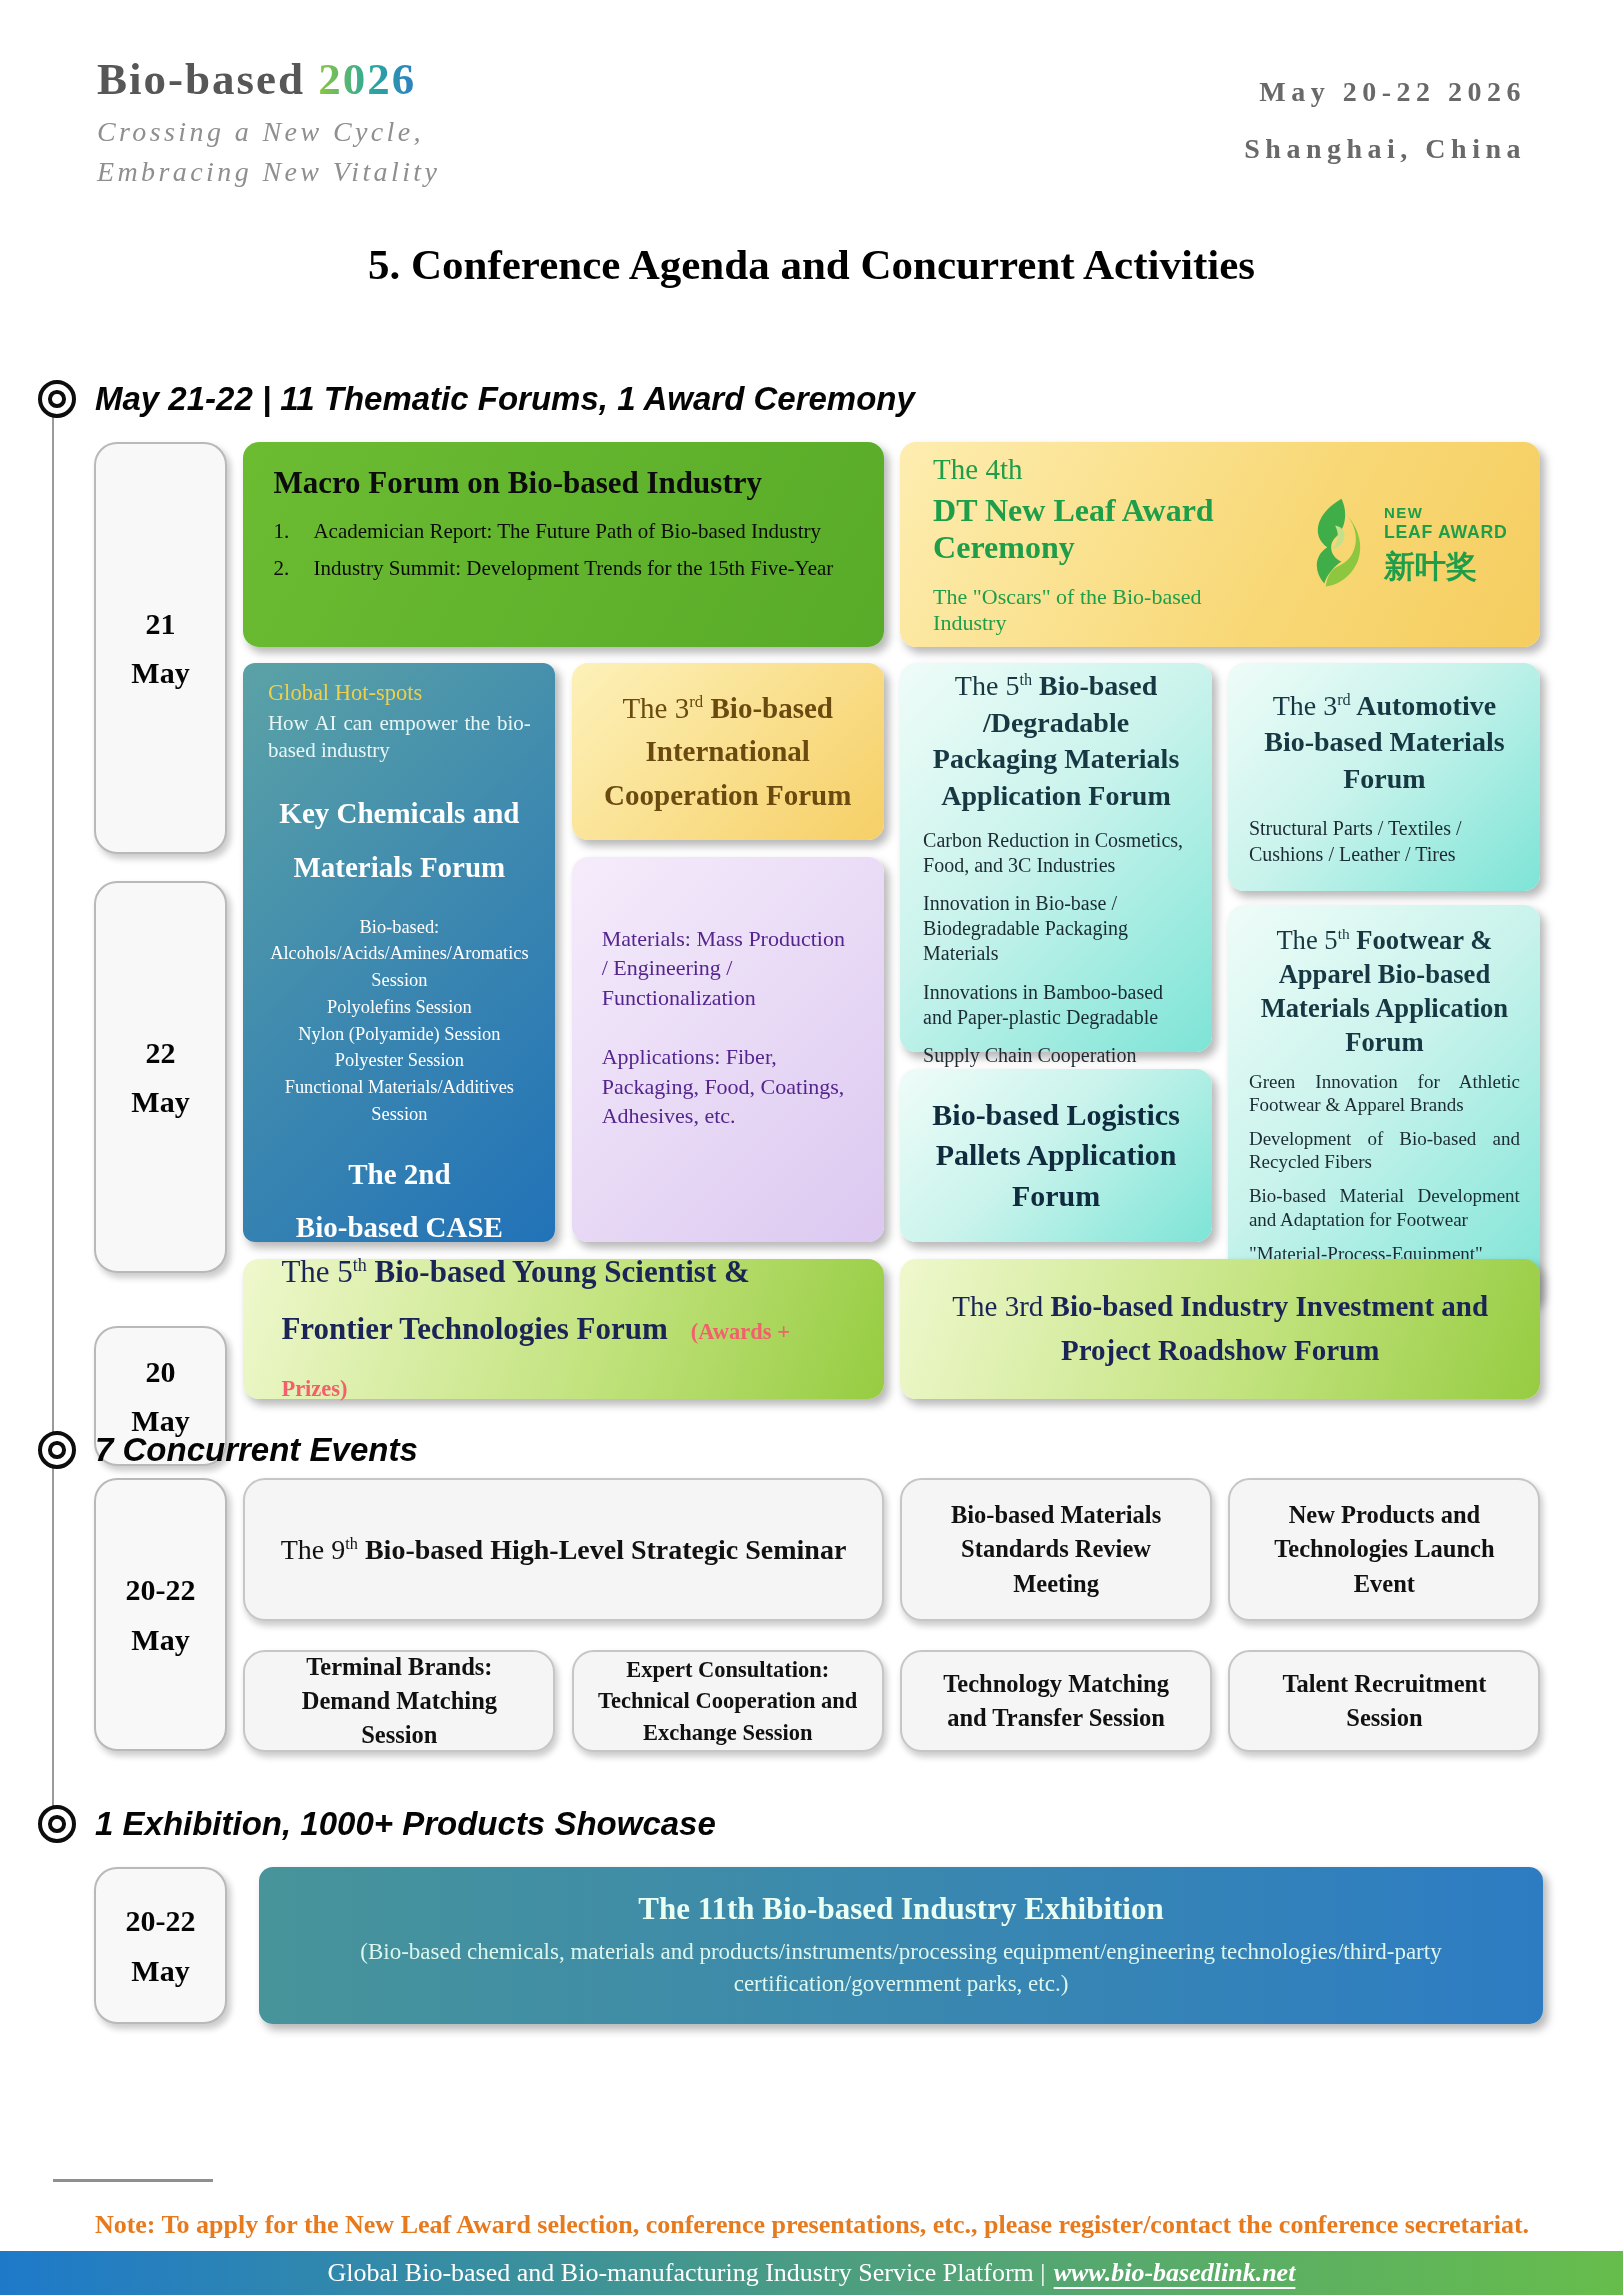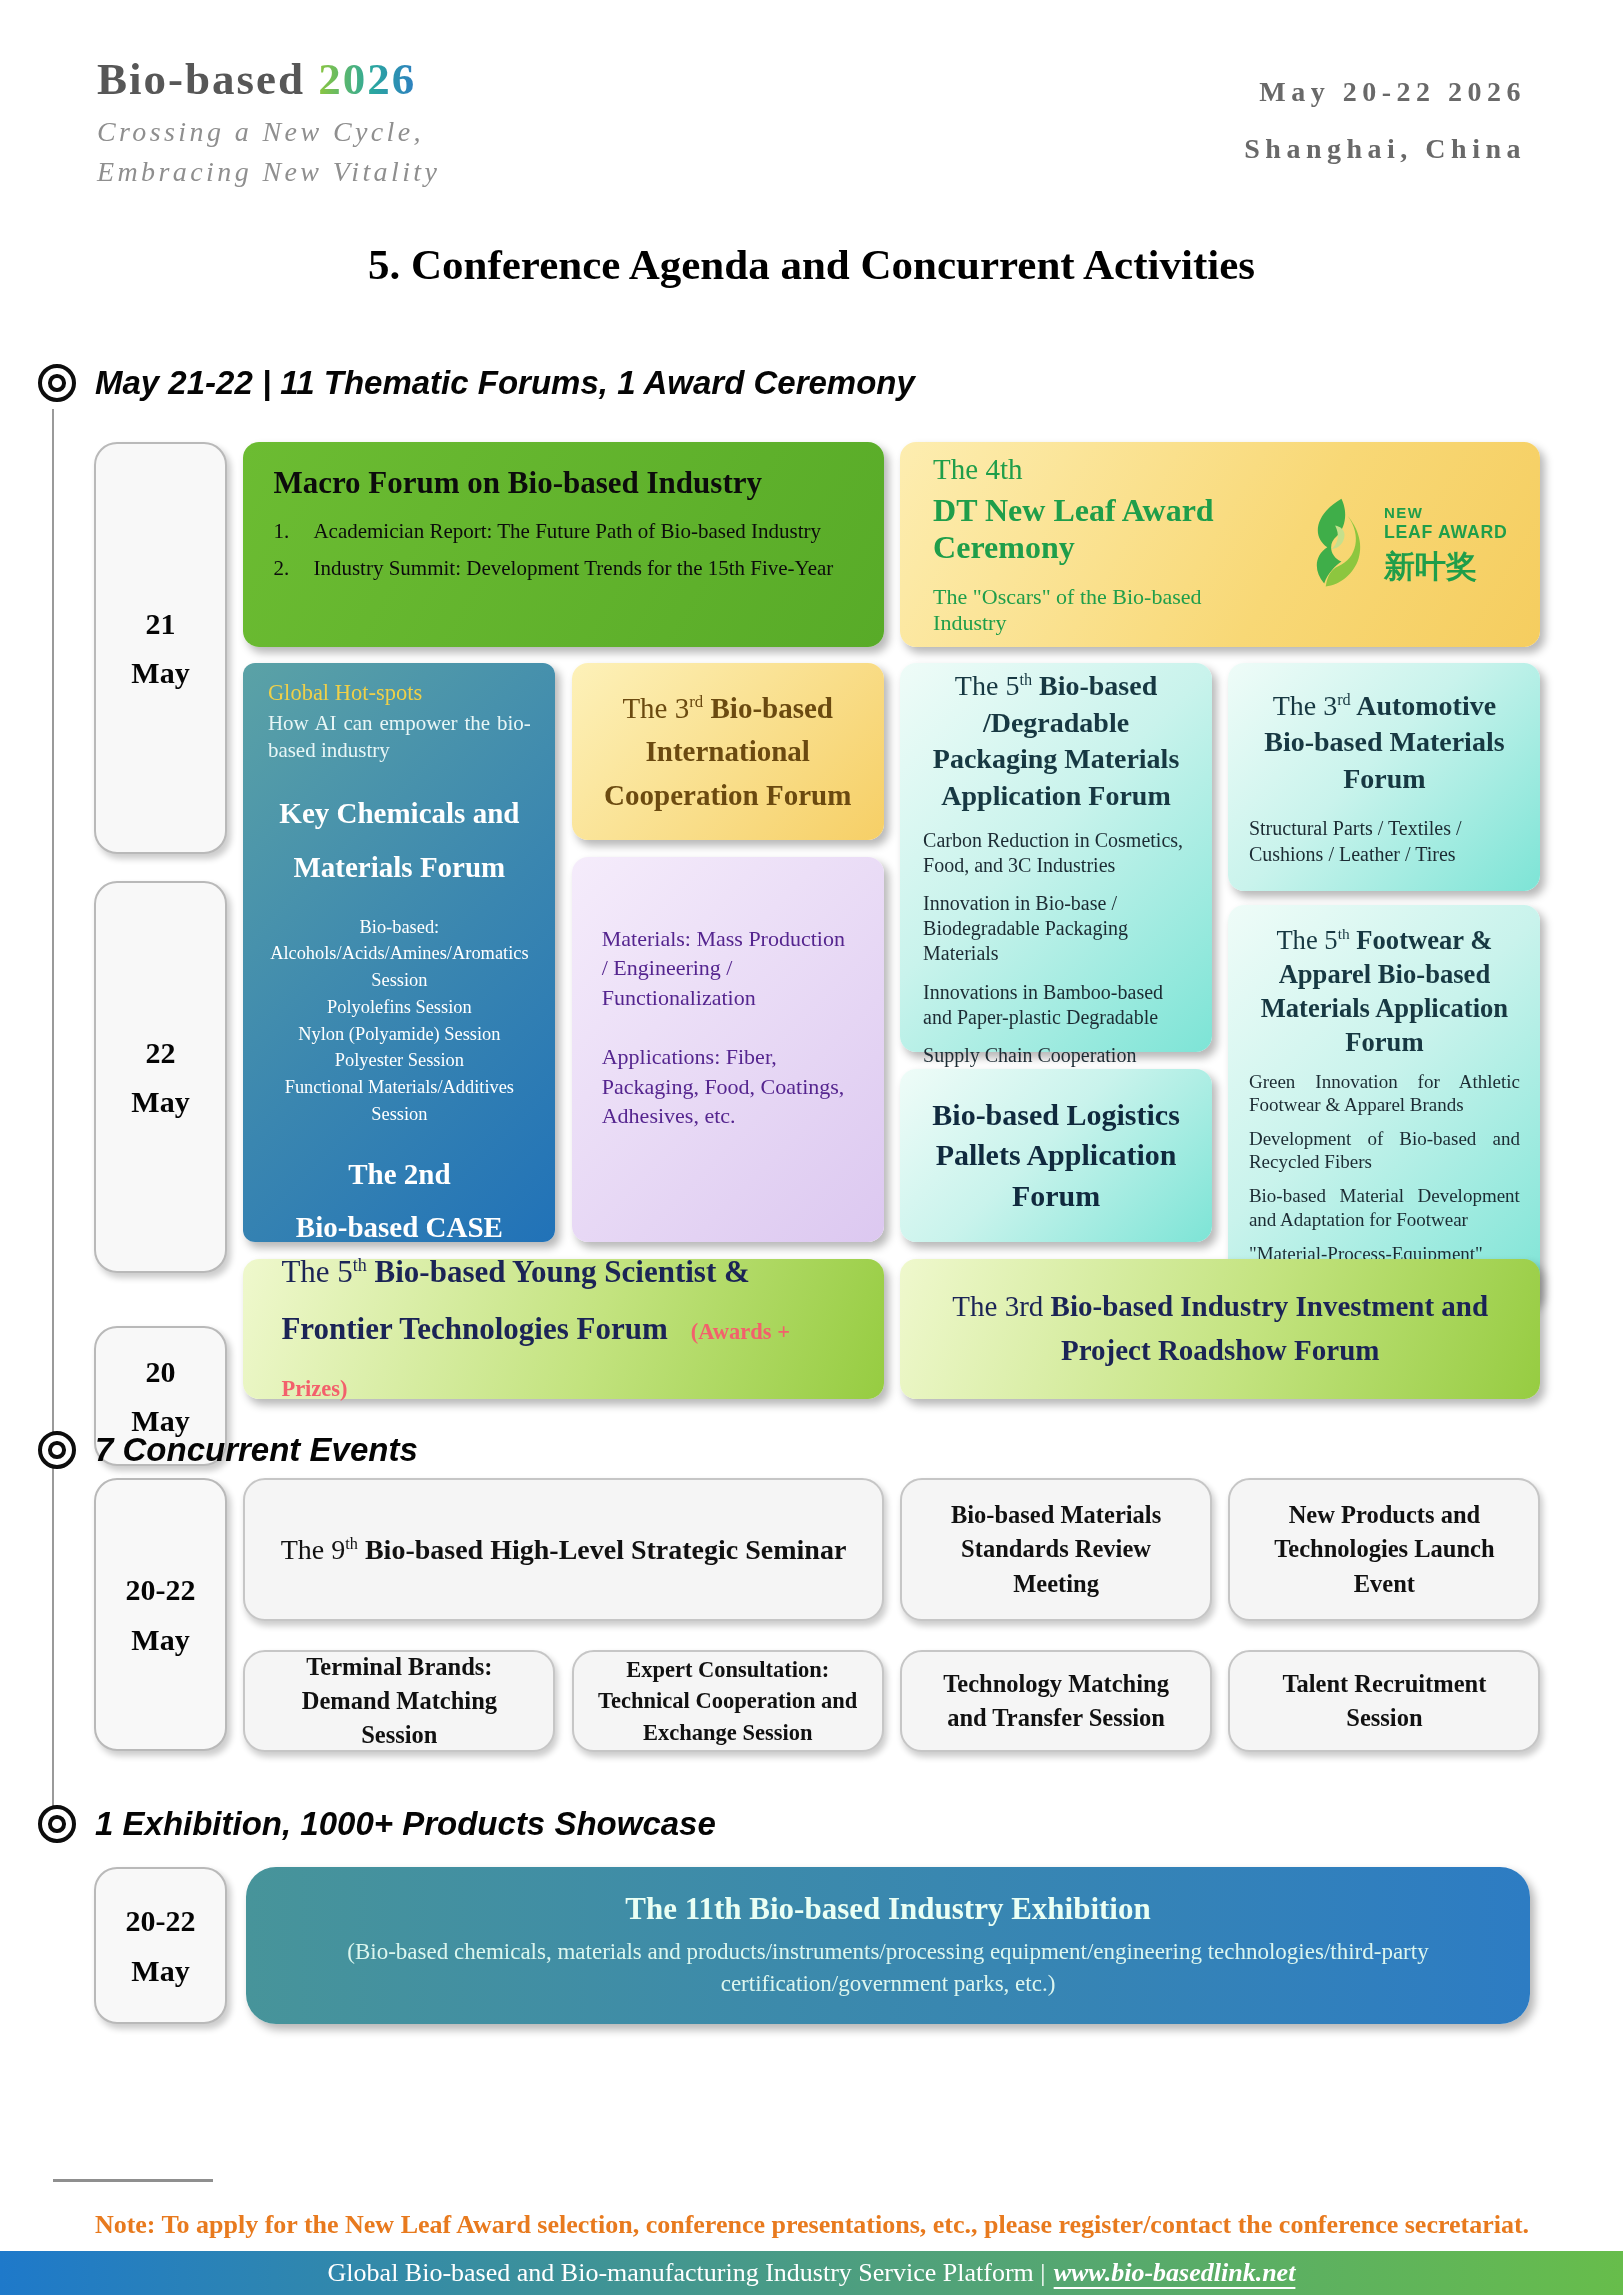--- a/index.html
+++ b/index.html
@@ -113,21 +113,21 @@
   
   .sec2{position:absolute;top:1478px;left:94px;display:flex;}
   .grid2{width:1297px;display:grid;grid-template-columns:repeat(4,1fr);
          grid-template-rows:143px 102px;column-gap:16.4px;row-gap:29px;}
   .seminar{grid-column:1/3;font-size:28px;padding:24px 27px;}
   .evt{font-weight:bold;font-size:24.5px;line-height:1.4;padding:6.8px 20.5px;}
   .sem b{font-weight:bold;}
 
   
   .sec3{position:absolute;top:1867px;left:94px;display:flex;}
-  .exhib{margin-left:19px;width:1284px;height:157px;border-radius:30px;
+  .exhib{margin-left:32px;width:1284px;height:157px;border-radius:14px;
          background:linear-gradient(90deg,#47949a 0%,#2d7cc3 100%);
          box-shadow:4.1px 5.5px 8.2px rgba(0,0,0,0.28);box-sizing:border-box;
          display:flex;flex-direction:column;align-items:center;justify-content:center;
          text-align:center;padding:13.6px 55px;}
   .exhib .t{color:#eafff4;font-weight:bold;font-size:31px;}
   .exhib .b{color:#dcf6ee;font-size:23px;line-height:1.4;margin-top:9.5px;}
 
   
   .divider{position:absolute;top:2179px;left:53px;width:160px;height:3.4px;background:#8f8f8f;}
   .note{position:absolute;top:2210px;left:48px;width:1528px;text-align:center;
@@ -153,21 +153,21 @@
       <div>Embracing New Vitality</div>
     </div>
   </div>
   <div class="header-right">
     <div>May 20-22 2026</div>
     <div>Shanghai, China</div>
   </div>
 
   <div class="page-title">5. Conference Agenda and Concurrent Activities</div>
 
-  <div class="sec-heading" style="top:364px;text-align:center;">
+  <div class="sec-heading" style="top:380px;text-align:center;">
     <span class="ring"></span>
     <span class="label">May 21-22 | 11 Thematic Forums, 1 Award Ceremony</span>
   </div>
 
   <div class="sec1">
     <div class="rail">
       <div class="datebox" style="height:412px;">
         <div>21</div>
         <div>May</div>
       </div>

